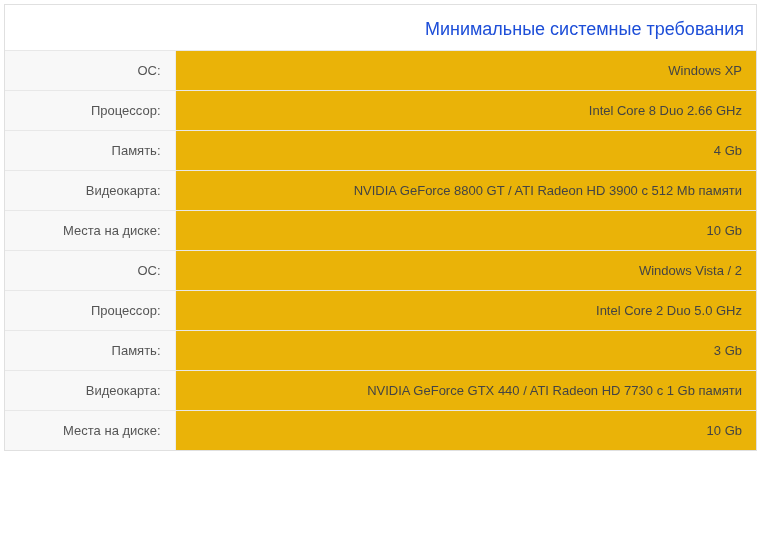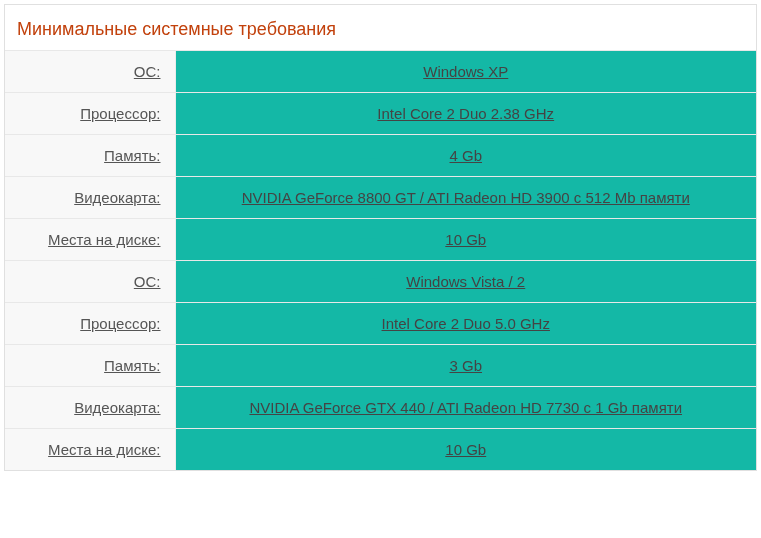--- a/index.html
+++ b/index.html
@@ -13,64 +13,64 @@
       padding: 4px;
       width: 761px;
     }
     .panel {
       border: 1px solid #e0e0e0;
       background: #fff;
     }
     .section-title {
       font-size: 18px;
       font-weight: normal;
-      color: #c2410c;
+      color: #1d4ed8;
       padding: 14px 12px 10px 12px;
+      text-align: right;
     }
     table {
       width: 100%;
       border-collapse: collapse;
     }
     tr {
       border-top: 1px solid #e8e8e8;
     }
     td {
       padding: 12px 14px;
-      font-size: 15px;
+      font-size: 13px;
       color: #444;
       vertical-align: middle;
-      text-decoration: underline;
     }
     td.label {
       width: 170px;
       text-align: right;
       background: #f8f8f8;
       color: #555;
       border-right: 1px solid #ececec;
     }
     td.value {
-      background: #14b8a6;
-      text-align: center;
+      background: #eab308;
+      text-align: right;
     }
   </style>
 </head>
 <body>
 
 <div class="panel">
 
   <h2 class="section-title">Минимальные системные требования</h2>
   <table>
     <tbody>
         <tr>
       <td class="label">ОС:</td>
       <td class="value">Windows XP</td>
     </tr>
     <tr>
       <td class="label">Процессор:</td>
-      <td class="value">Intel Core 2 Duo 2.38 GHz</td>
+      <td class="value">Intel Core 8 Duo 2.66 GHz</td>
     </tr>
     <tr>
       <td class="label">Память:</td>
       <td class="value">4 Gb</td>
     </tr>
     <tr>
       <td class="label">Видеокарта:</td>
       <td class="value">NVIDIA GeForce 8800 GT / ATI Radeon HD 3900 с 512 Mb памяти</td>
     </tr>
     <tr>

